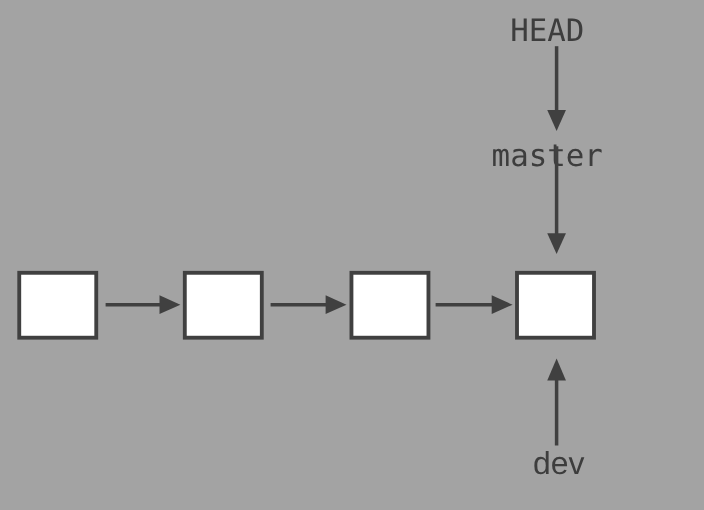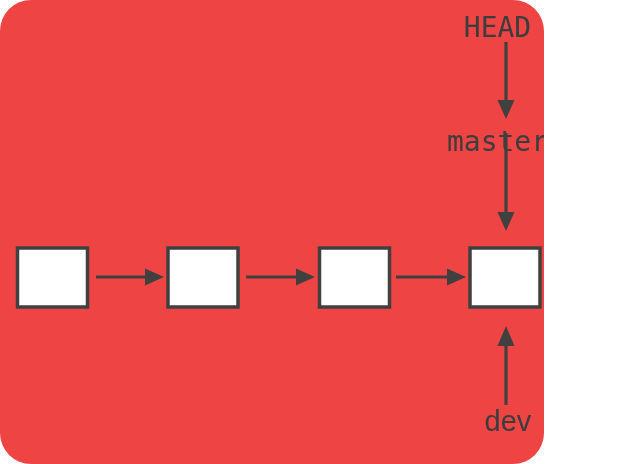--- a/index.html
+++ b/index.html
@@ -3,25 +3,24 @@
 <meta charset="utf-8">
 <style>
   html, body {
     margin: 0;
     padding: 0;
     background: #ffffff;
     font-family: "DejaVu Sans Mono", monospace;
   }
   .stage {
     position: relative;
-    width: 544px;
+    width: 640px;
     height: 464px;
-    background: #ef4444;
+    background: #a3a3a3;
     overflow: hidden;
-    border-radius: 31px;
   }
   svg { display: block; }
   .box {
     fill: #ffffff;
     stroke: #404040;
     stroke-width: 3.5;
   }
   .arrow-line {
     stroke: #404040;
     stroke-width: 3.2;

